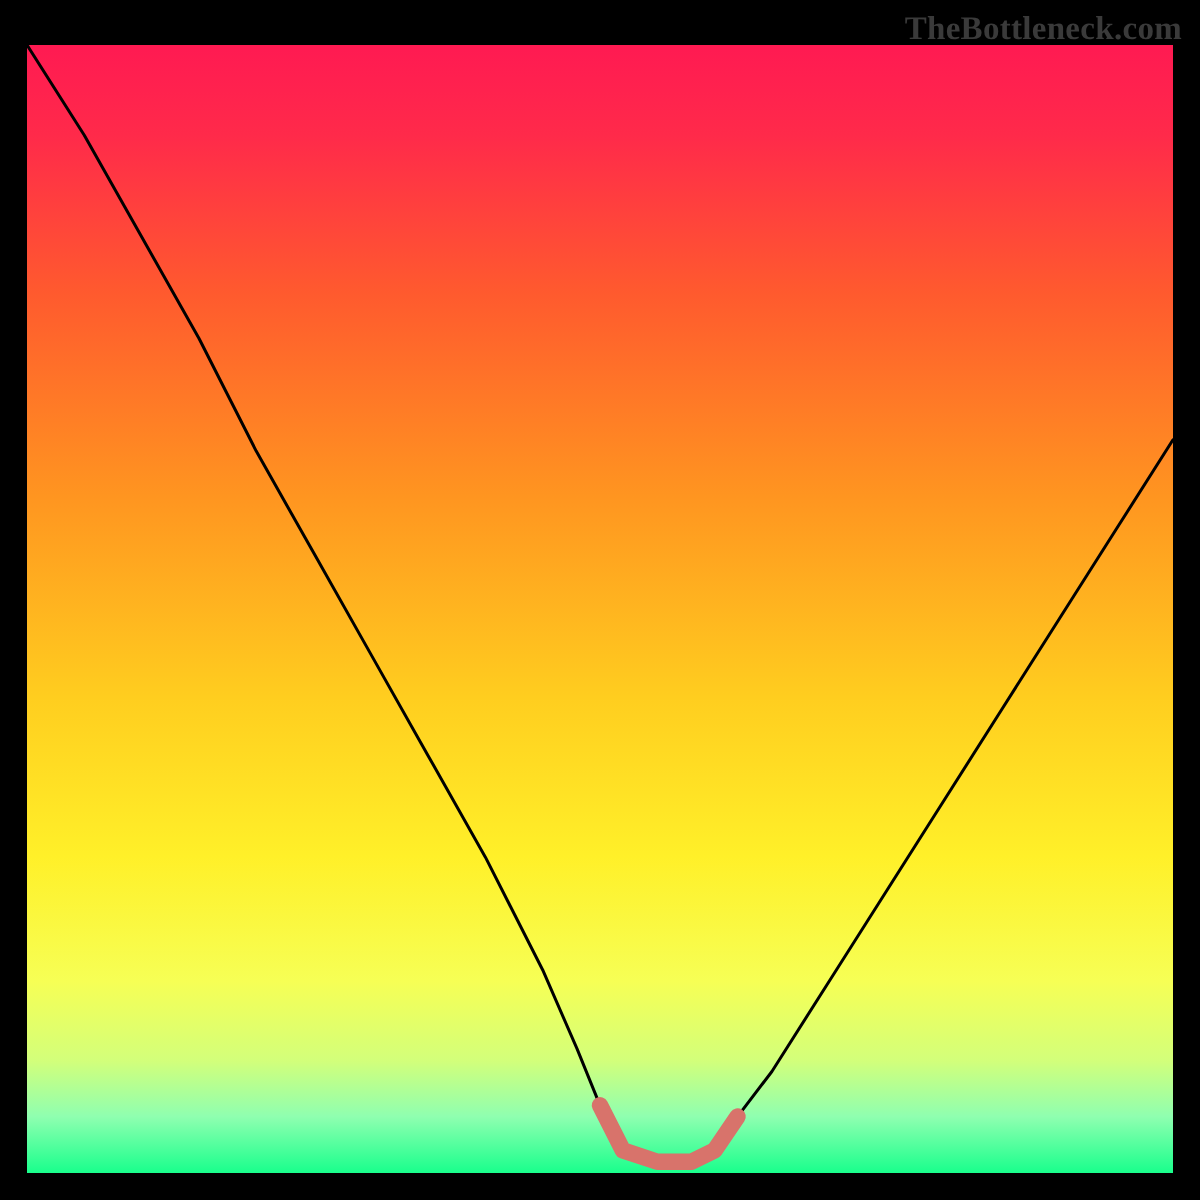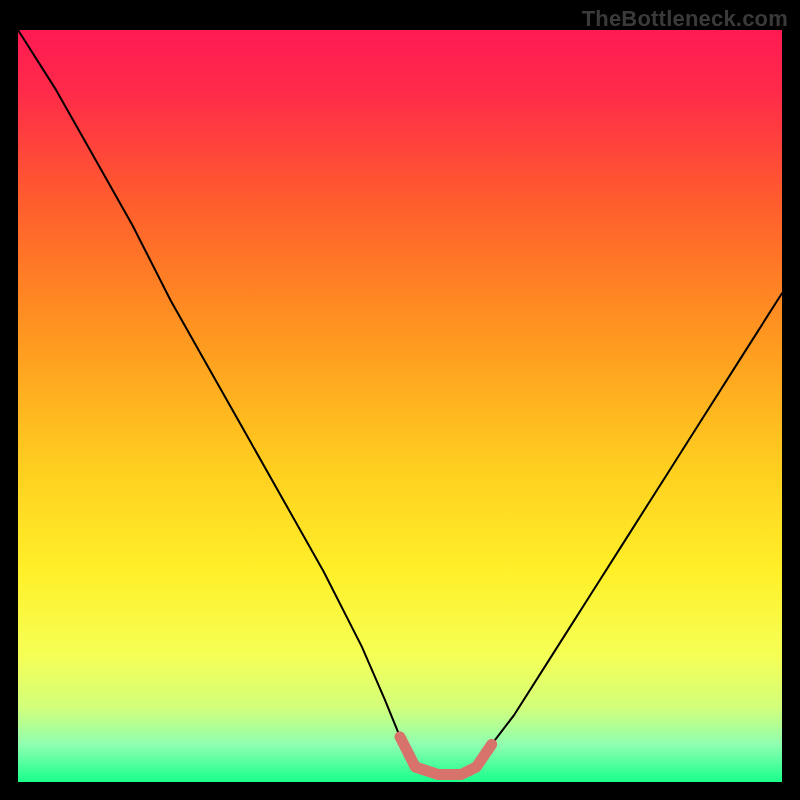--- a/index.html
+++ b/index.html
@@ -9,20 +9,21 @@
     height: 800px;
     background: #000;
     overflow: hidden;
     font-family: Arial, Helvetica, sans-serif;
   }
   .frame {
     position: relative;
     width: 800px;
     height: 800px;
     background: #000;
+    font-family: Liberation Serif, serif;
   }
   .watermark {
     position: absolute;
     top: 6px;
     right: 12px;
     color: #3a3a3a;
     font-size: 22px;
     font-weight: 600;
     letter-spacing: 0.2px;
     z-index: 50;

